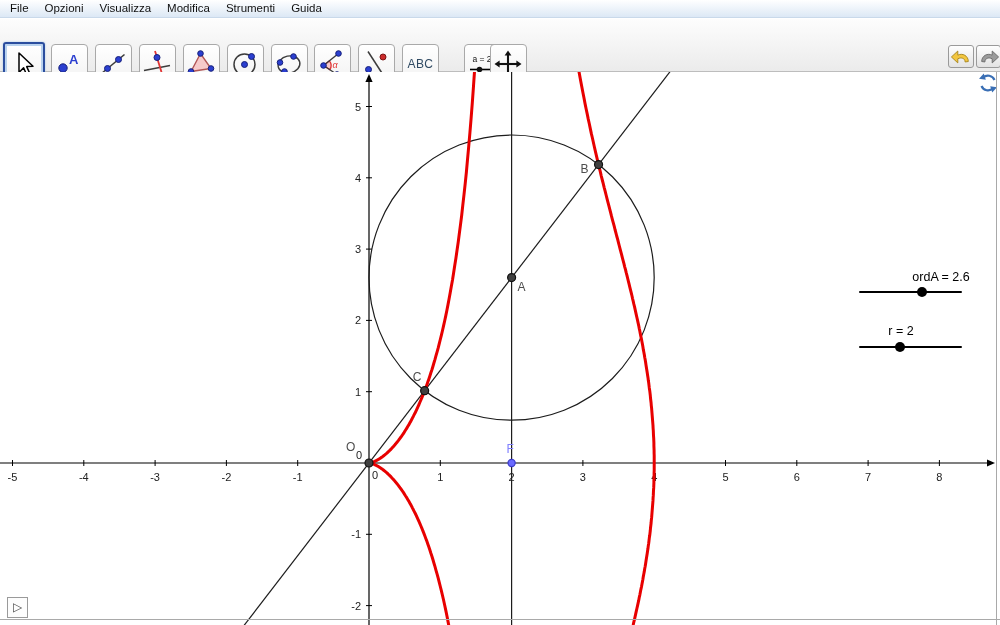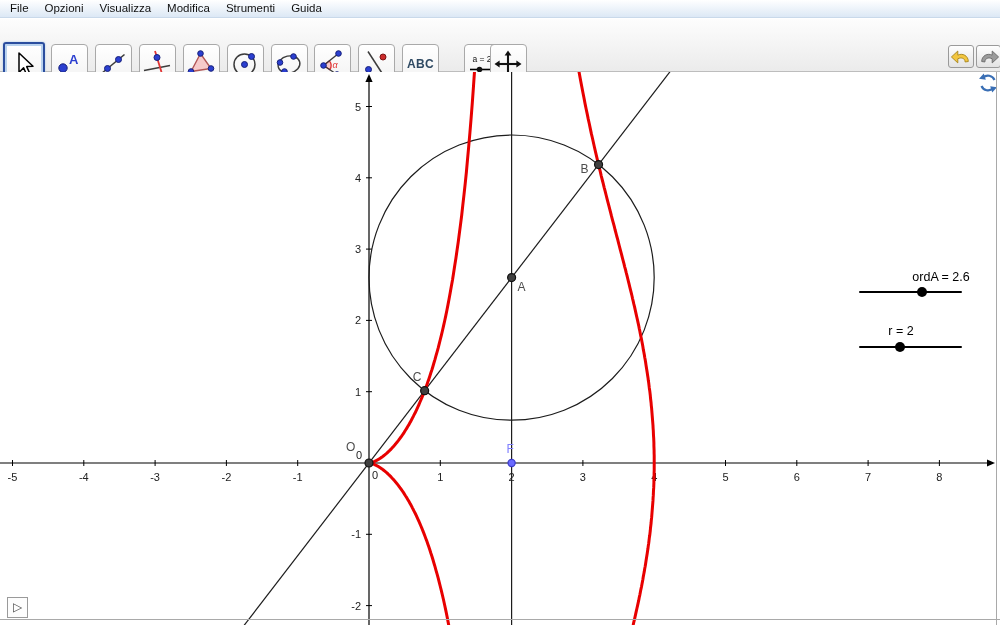--- a/index.html
+++ b/index.html
@@ -17,21 +17,21 @@
   .toolbar{position:absolute;top:19px;left:0;width:1000px;height:53px;
            background:linear-gradient(#fdfdfd,#ebebeb);border-bottom:1px solid #bdbdbd;box-sizing:border-box}
   .tbtn{position:absolute;top:25px;width:37px;height:42px;box-sizing:border-box;
         background:linear-gradient(#ffffff,#f1f1f1);border:1px solid #a9a9a9;border-radius:4px;cursor:pointer}
   .tbtn svg{position:absolute;left:2px;top:4px}
   .tbtn.selected{top:23px;width:42px;height:45px;border:2px solid #2a4d9e;
                  box-shadow:inset 0 0 0 2px #b9d2ee, 0 0 2px #9cc2e8;border-radius:3px}
   .tbtn.selected svg{left:4px;top:5px}
   .dd{position:absolute;right:0px;bottom:-2px;font-size:7px;color:#808080;line-height:10px}
   .abc-label{position:absolute;left:0;top:12px;width:100%;text-align:center;
-             font-size:12px;font-weight:bold;color:#2f4a63;letter-spacing:.4px}
+             font-size:12px;font-weight:normal;color:#2f4a63;letter-spacing:.4px}
   .smallbtn{position:absolute;box-sizing:border-box;border:1px solid #9a9a9a;border-radius:3px;
             background:linear-gradient(#fefefe,#e3e3e3);cursor:pointer}
   .round-help{position:absolute;width:15px;height:15px;border-radius:50%;background:#a2a2a2;
               color:#fff;font-size:10px;font-weight:bold;text-align:center;line-height:15px;cursor:pointer}
   .gear{position:absolute;font-size:17px;color:#a2a2a2;line-height:17px;cursor:pointer}
 
   
   .canvas{position:absolute;top:72px;left:0;width:1000px;height:553px;background:#fff}
   .canvas svg text{font-family:"Liberation Sans",sans-serif}
   .frame-bottom{position:absolute;left:0;top:619px;width:1000px;height:1px;background:#a9a9a9}

